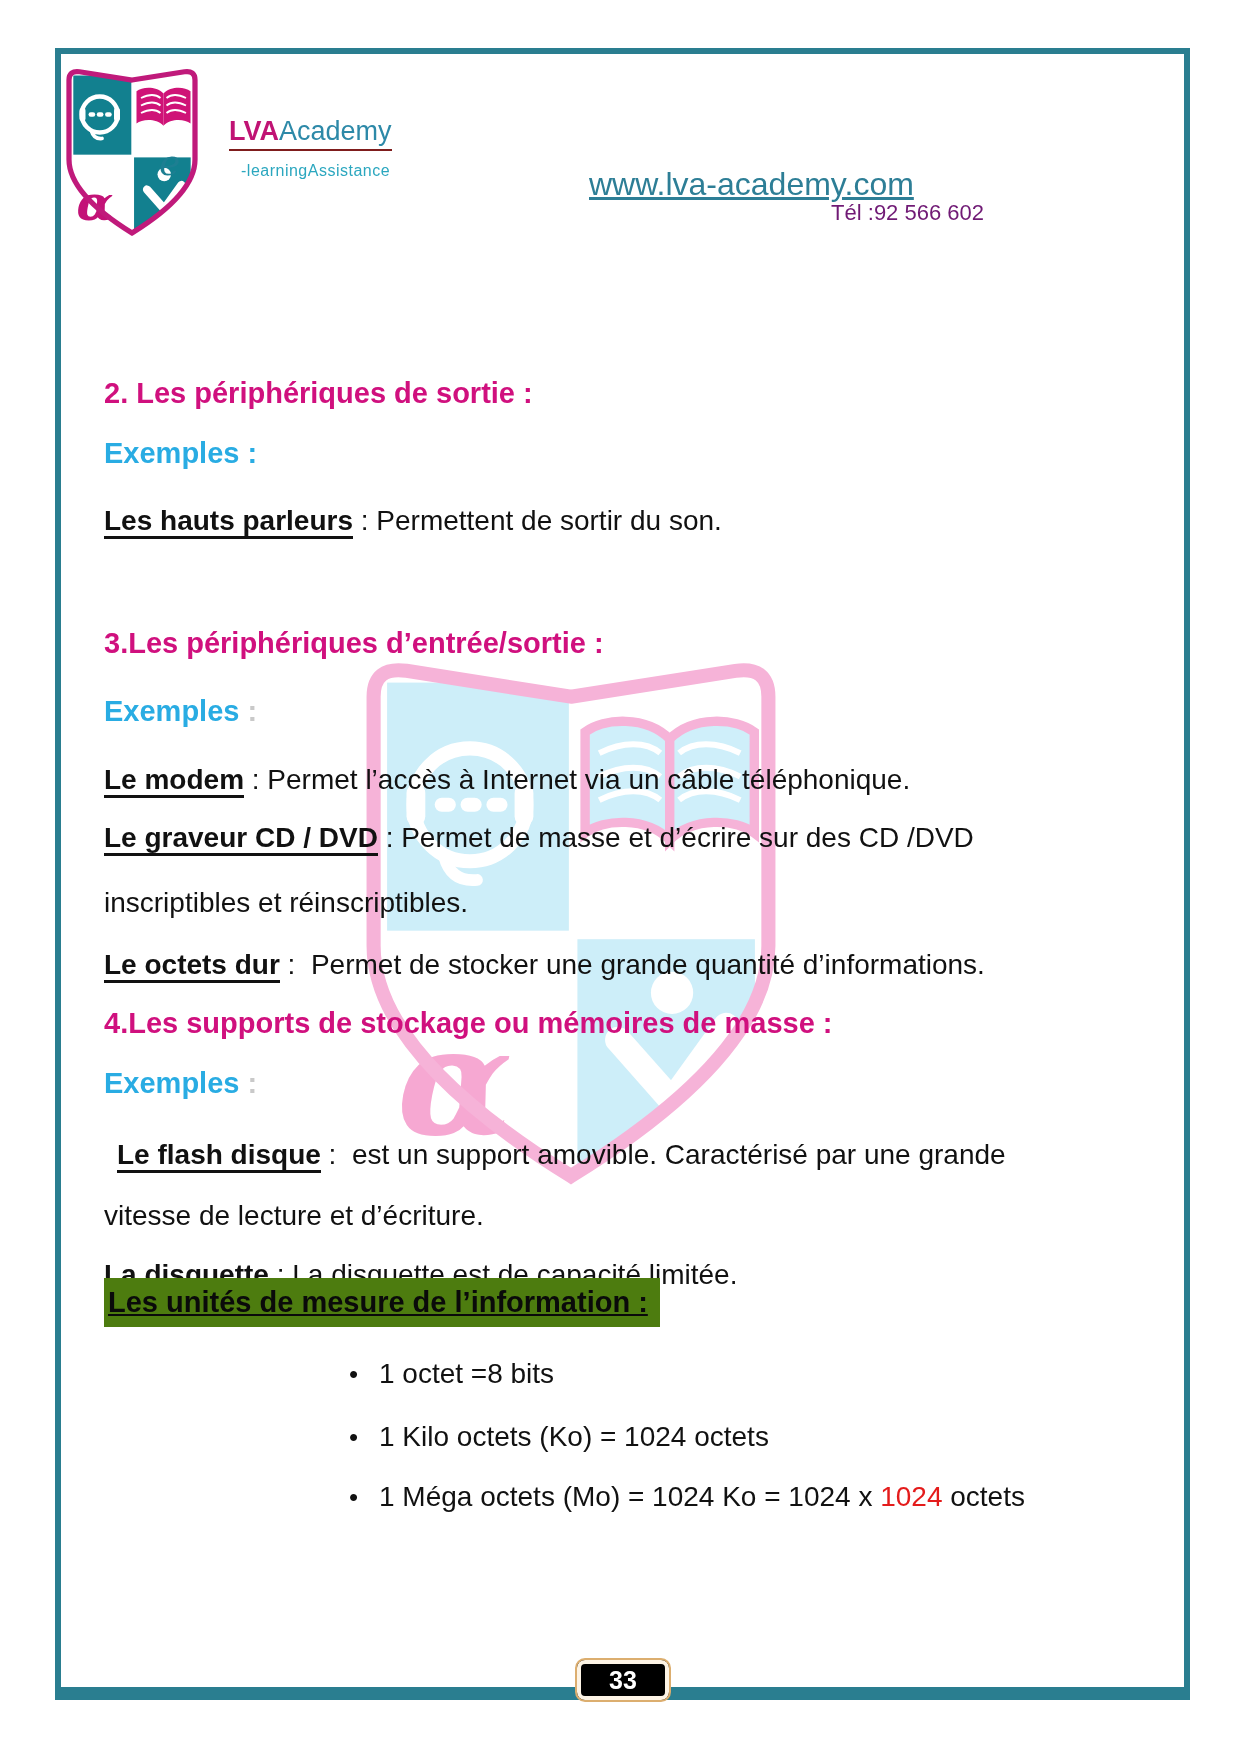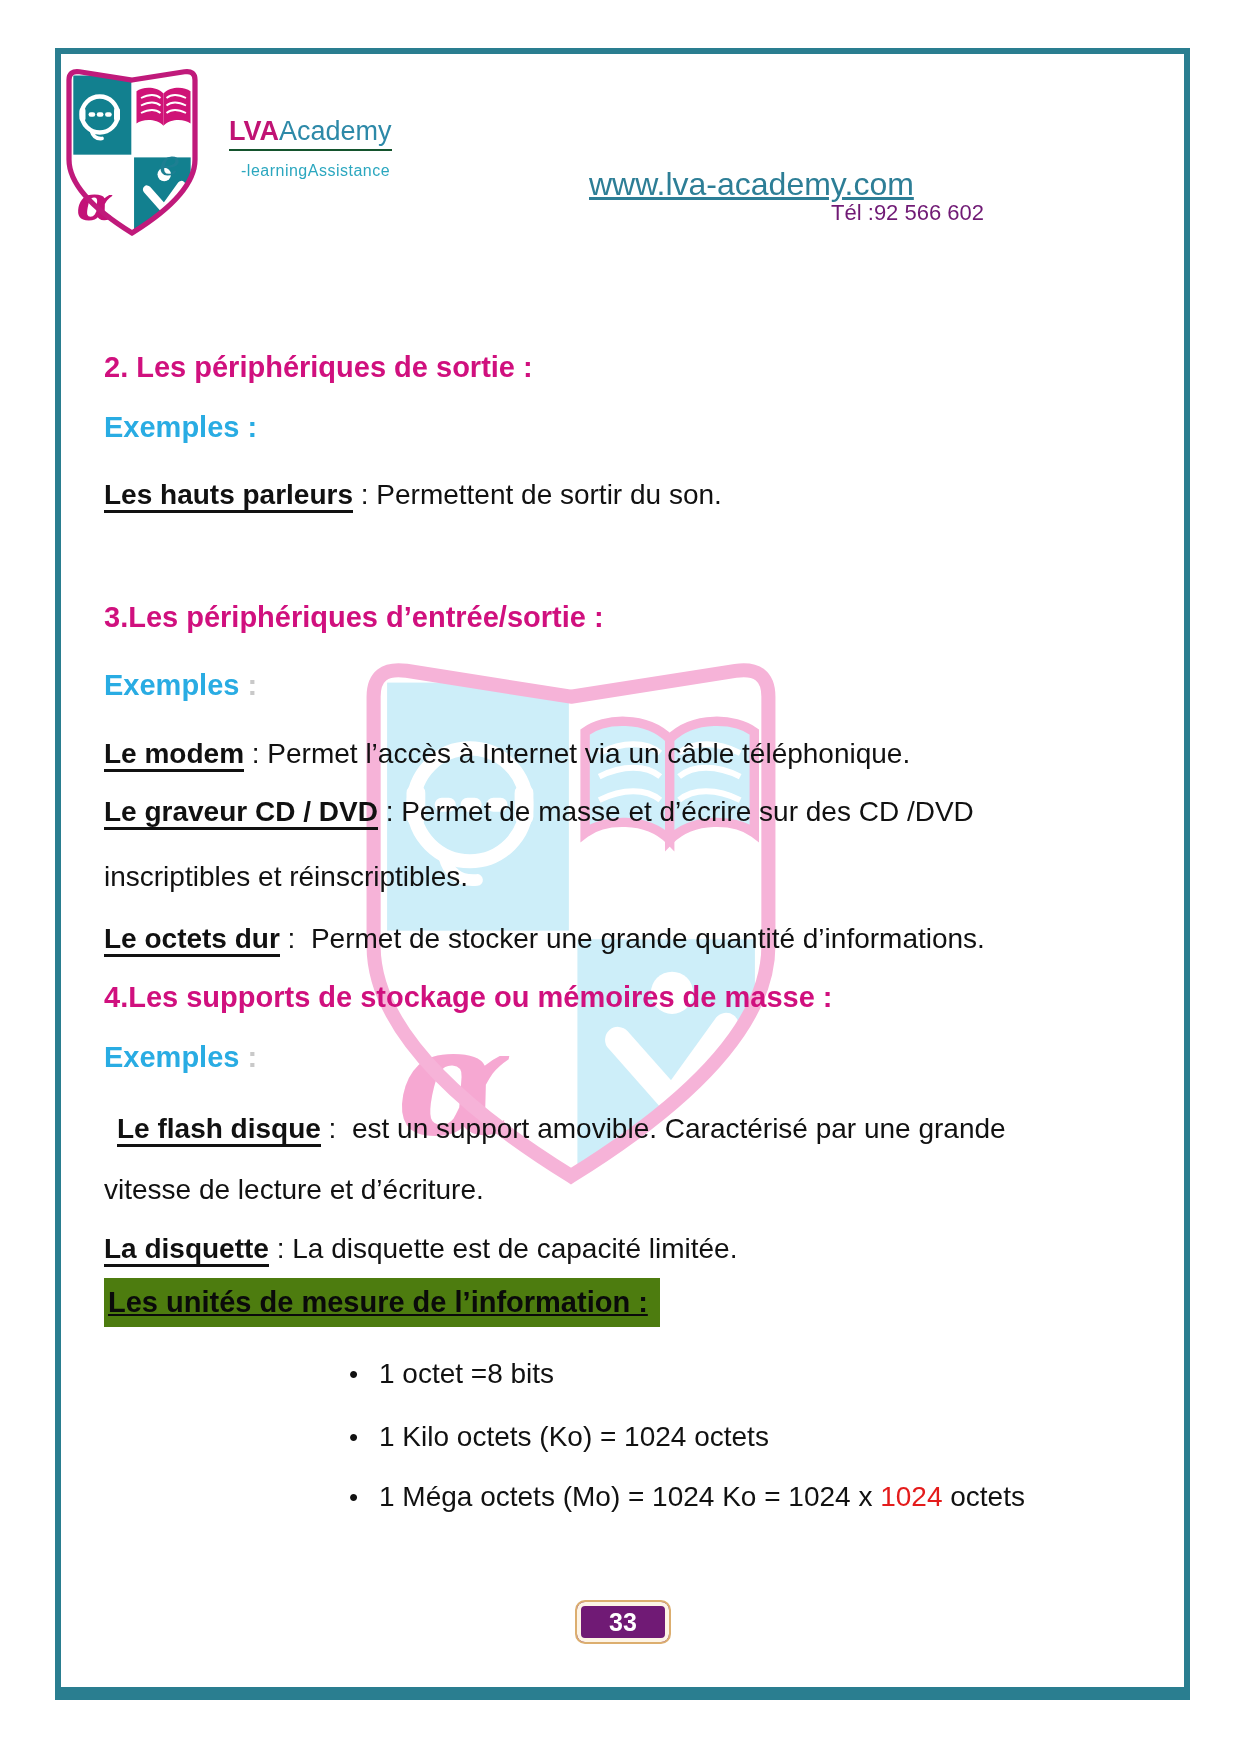--- a/index.html
+++ b/index.html
@@ -8,52 +8,52 @@
     font-family:"Liberation Sans", sans-serif; color:#111;
   }
   .frame {
     position:absolute; left:55px; top:48px; width:1135px; height:1652px;
     border:6px solid #2a7e90; border-bottom-width:13px; box-sizing:border-box;
     background:#fff;
   }
   
   .logo { position:absolute; left:-4px; top:14px; width:150px; height:171px; z-index:2; }
   .brand { position:absolute; left:168px; top:62px; z-index:2;
-           border-bottom:2px solid #14532d; padding-bottom:2px; font-size:27px; }
+           border-bottom:2px solid #7f1d1d; padding-bottom:2px; font-size:27px; }
   .brand-lva { color:#c01374; font-weight:bold; }
   .brand-academy { color:#2d89a8; }
   .brand-sub { position:absolute; left:180px; top:108px; z-index:2;
                color:#2ba7bf; font-size:16px; letter-spacing:0.5px; }
   .brand-e { position:absolute; left:98px; top:88px; z-index:2;
              font-family:"DejaVu Serif", serif; font-style:italic;
              font-size:36px; color:#1d7f92; }
   .website { position:absolute; left:528px; top:112px; z-index:2;
              font-size:32px; color:#2d7e96; text-decoration:underline; }
   .phone   { position:absolute; right:200px; top:146px; z-index:2;
              font-size:22px; color:#701a75;margin-left:26px; }
   
   .watermark { position:absolute; left:275px; top:605px; width:470px; height:536px; z-index:0; }
   
-  .dline { position:absolute; left:43px; z-index:1; font-size:28px; white-space:pre; }
+  .dline { position:absolute; left:43px; z-index:1; font-size:28px; white-space:pre;margin-top:26px; }
   .h-mag { color:#d0107e; font-weight:bold; font-size:29px; }
   .ex    { color:#29ace3; font-weight:bold; font-size:29px; }
   .ex-colon { color:#29ace3; font-weight:bold; font-size:29px; }
   .ex-colon.dim { color:#c9c9c9; }
   .term { font-weight:bold; border-bottom:3px solid #111; }
   .units-box { position:absolute; left:43px; top:1224px; z-index:1; }
   .units { background:#4d7c0f; color:#0a0a0a; font-weight:bold; font-size:29px;
            text-decoration:underline; padding:8px 12px 8px 4px; display:inline-block; }
   .bullet { position:absolute; left:288px; z-index:1; font-size:28px; white-space:pre; }
   .bullet .dot { display:inline-block; width:30px; font-size:26px; }
   .red { color:#e41b1b; }
   
   .page-badge {
-    position:absolute; left:514px; top:1546px; z-index:1;
+    position:absolute; left:514px; top:1604px; z-index:1;
     width:96px; height:44px; box-sizing:border-box;
-    background:#701a75; border:2px solid #dcae6f; border-radius:10px;
+    background:#000000; border:2px solid #dcae6f; border-radius:10px;
     box-shadow: inset 0 0 0 4px #fdf4e6;
     display:flex; align-items:center; justify-content:center;
     color:#ffffff; font-weight:bold; font-size:25px;
   }
 </style>
 </head>
 <body>
 
 <div class="frame">
 

